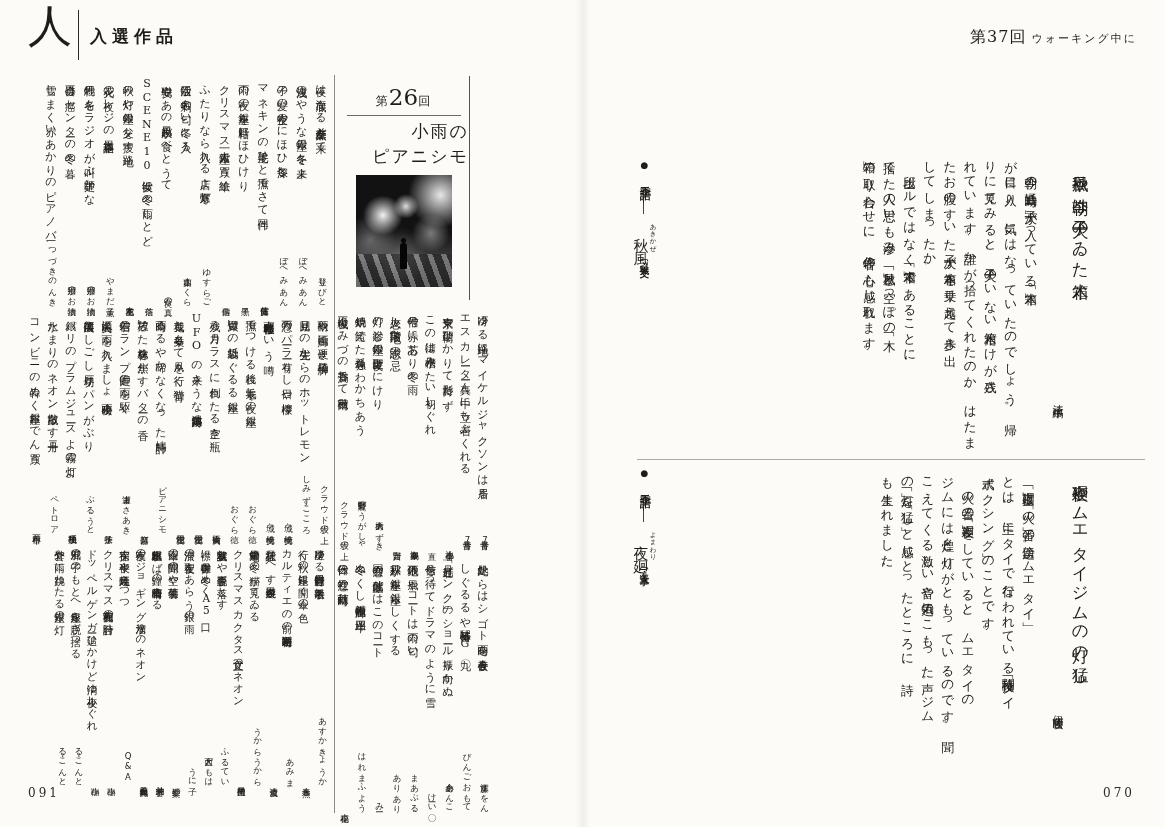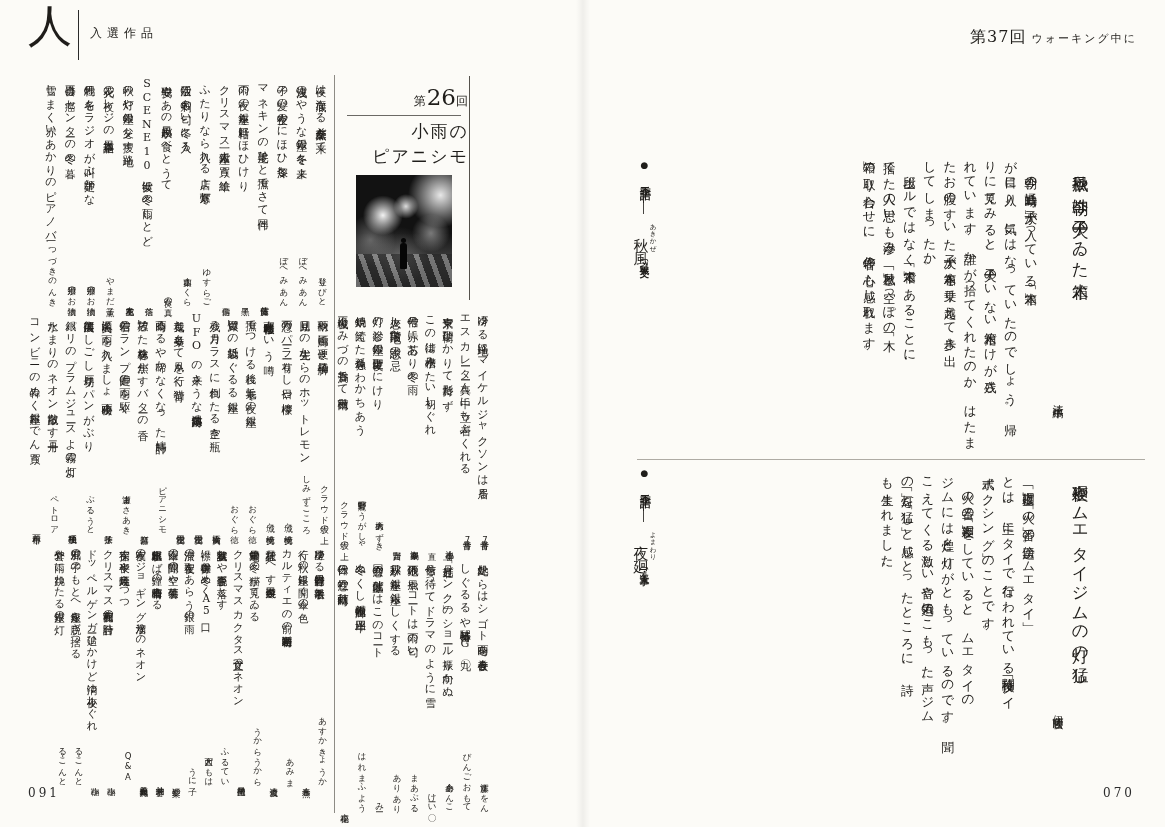--- a/index.html
+++ b/index.html
@@ -7,40 +7,40 @@
     font-family:"DejaVu Serif","Liberation Serif",serif;overflow:hidden}
   .spread::after{content:"";position:absolute;left:576px;top:0;width:14px;height:100%;
     background:linear-gradient(to right,rgba(0,0,0,0),rgba(0,0,0,.05),rgba(0,0,0,0));pointer-events:none}
   .page{position:absolute;top:0;width:582px;height:827px}
   .page-left{left:0}.page-right{left:583px}
   .sans{font-family:"DejaVu Sans","Liberation Sans",sans-serif}
 
   
   .lp-kanji{position:absolute;left:28px;top:4px;font-size:44px;line-height:1}
   .lp-rule{position:absolute;left:78px;top:10px;width:1px;height:50px;background:#2a2a2a}
-  .lp-label{position:absolute;left:90px;top:25px;font-size:12px;letter-spacing:5px;font-weight:normal}
+  .lp-label{position:absolute;left:90px;top:25px;font-size:17px;letter-spacing:5px;font-weight:bold}
   .lp-notes{position:absolute;left:176px;top:21px;font-size:9.5px;line-height:1.45;color:#111}
 
   
   .band{position:absolute;display:flex;flex-direction:row-reverse;justify-content:space-between}
   .cell{position:relative;writing-mode:vertical-rl;text-orientation:upright;width:14px}
   .cell .haiku{font-size:11px;letter-spacing:.6px;line-height:14px;white-space:nowrap}
   .cell .author{position:absolute;bottom:0;right:2px;font-size:8.5px;letter-spacing:.4px;line-height:10px;
     white-space:nowrap;font-family:"DejaVu Sans","Liberation Sans",sans-serif;background:#fcfbf7}
   .band-a1{left:46px;top:77px;width:284px;height:225px}
   .band-a2{left:30px;top:312px;width:302px;height:218px}
   .band-a3{left:56px;top:542px;width:274px;height:240px}
   .band-b1{left:338px;top:308px;width:154px;height:238px}
   .band-b2{left:338px;top:556px;width:154px;height:252px}
   .band-a3 .cell .haiku{font-size:10.5px;letter-spacing:.2px}
   .grid-div{position:absolute;left:334px;top:75px;width:1px;height:738px;background:#8d8b85}
 
   
   .photo-box{position:absolute;left:338px;top:76px;width:131px;height:224px;border-right:1px solid #55524c}
-  .round-line{text-align:right;font-size:12px;margin-top:8px;letter-spacing:1px}
+  .round-line{text-align:center;font-size:12px;margin-top:8px;letter-spacing:1px}
   .round-line .big{font-size:23px;letter-spacing:0}
   .cap-rule{width:114px;height:1px;background:#6b6965;margin:5px auto 3px}
   .photo-title{text-align:right;font-size:17px;line-height:1.45;letter-spacing:2px}
   .photo{position:relative;width:96px;height:112px;margin:7px auto 0;overflow:hidden;background:
     radial-gradient(circle at 28% 36%,rgba(255,255,255,.95),rgba(255,255,255,0) 20%),
     radial-gradient(circle at 52% 28%,rgba(255,255,255,.85),rgba(255,255,255,0) 13%),
     radial-gradient(circle at 88% 18%,rgba(255,255,255,.9),rgba(255,255,255,0) 26%),
     radial-gradient(circle at 78% 52%,rgba(225,225,225,.5),rgba(255,255,255,0) 20%),
     radial-gradient(circle at 15% 58%,rgba(190,190,190,.45),rgba(255,255,255,0) 24%),
     radial-gradient(circle at 45% 72%,rgba(160,160,160,.4),rgba(255,255,255,0) 30%),

